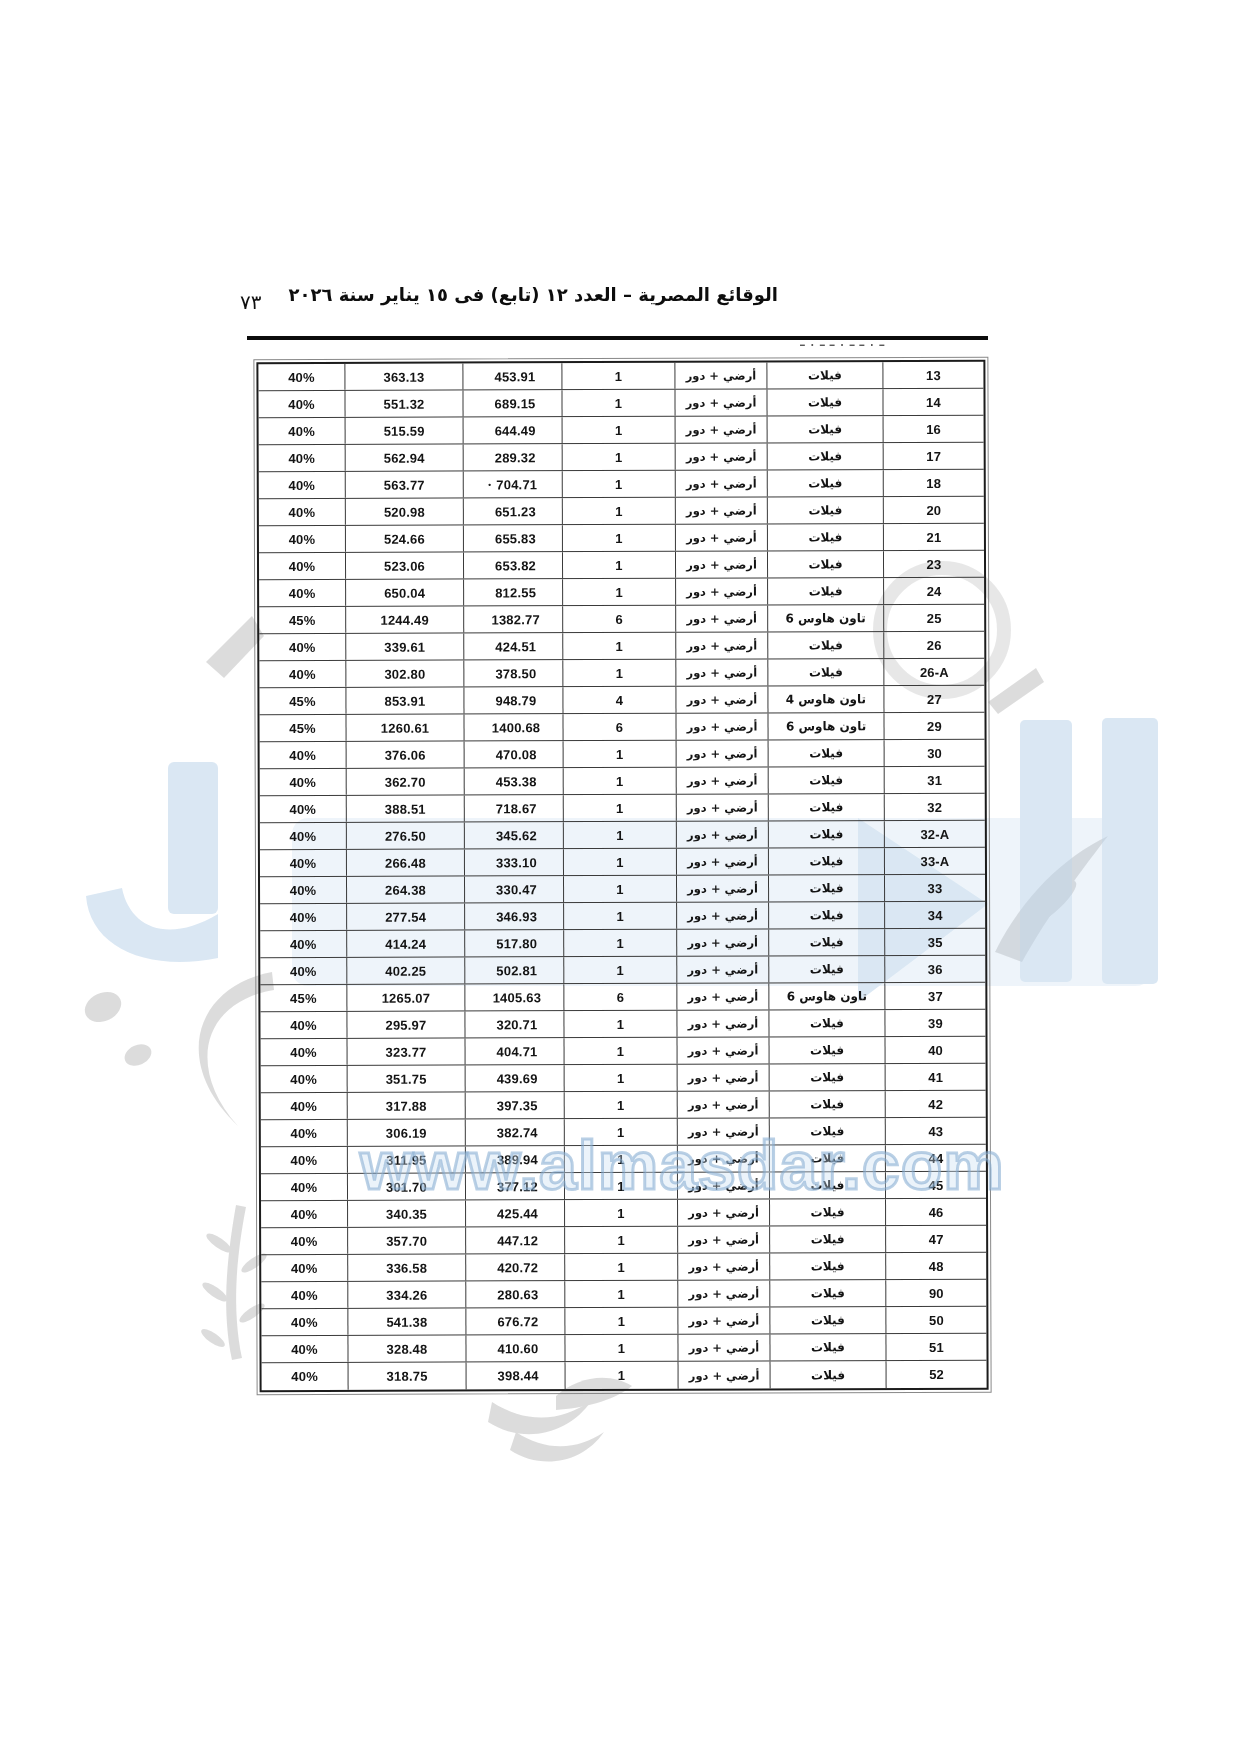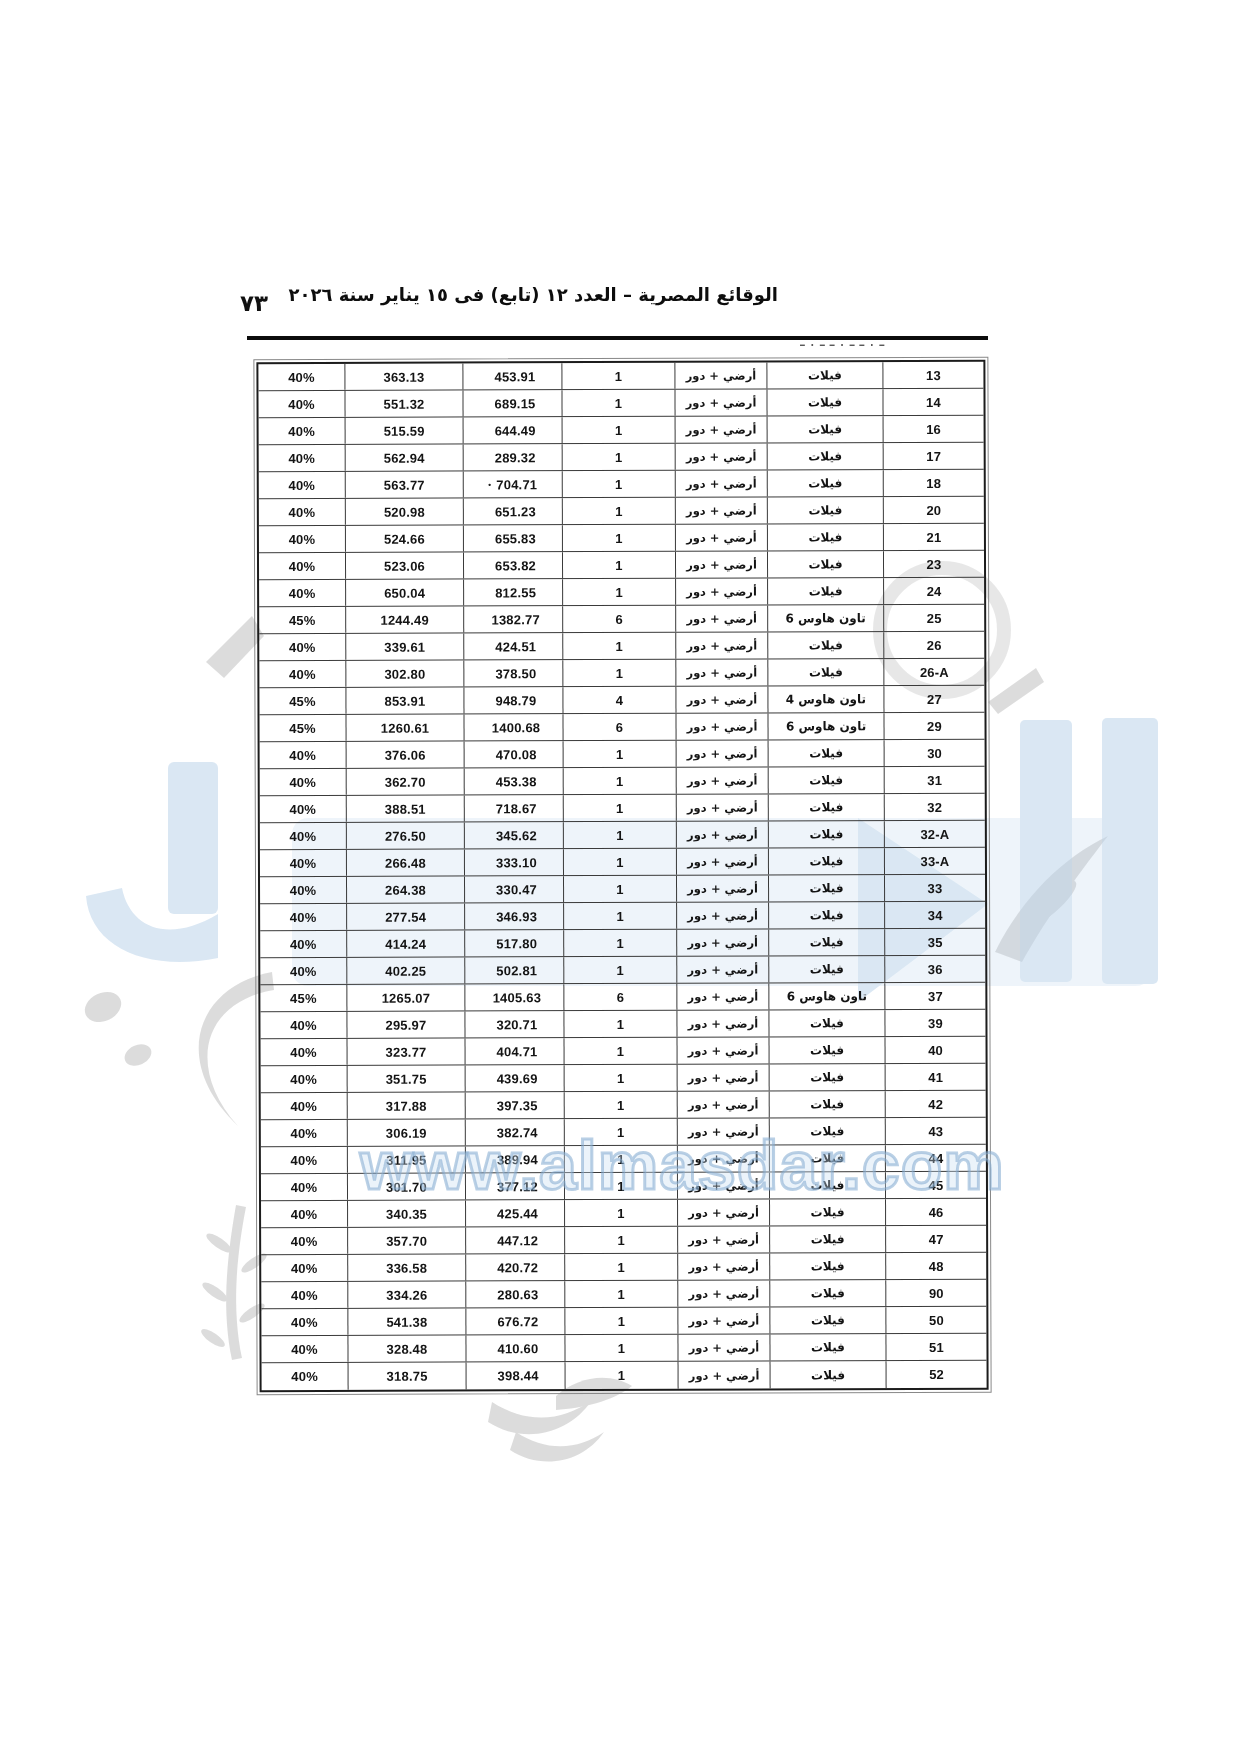--- a/index.html
+++ b/index.html
@@ -1,20 +1,20 @@
 <!DOCTYPE html>
 <html lang="ar"><head>
 <meta charset="utf-8">
 <style>
   html,body{margin:0;padding:0;background:#e8e8e8;}
   .page{position:relative;width:1240px;height:1754px;background:#ffffff;overflow:hidden;
         font-family:"DejaVu Sans",sans-serif;margin:0 auto;}
   
   .hdr{position:absolute;top:284px;left:238px;width:760px;height:40px;z-index:3;}
-  .pagenum{position:absolute;left:2px;top:6px;font-size:23px;font-weight:700;color:#101010;
+  .pagenum{position:absolute;left:2px;top:6px;font-size:20px;font-weight:400;color:#101010;
            font-family:"DejaVu Sans",sans-serif;}
   .title{position:absolute;left:60px;top:0;width:480px;text-align:center;font-size:18px;
          font-weight:700;color:#0d0d0d;white-space:nowrap;}
   .rule{position:absolute;left:247px;top:336px;width:741px;height:4px;background:#0c0c0c;z-index:3;}
   
   .cutfrag{position:absolute;left:800px;top:344px;width:190px;height:14px;overflow:hidden;z-index:3;}
   .cutfrag span{position:absolute;top:-13px;left:0;font-size:16px;color:#5a5a5a;letter-spacing:5px;
                 white-space:nowrap;}
   
   .gtable{position:absolute;left:258px;top:361px;width:729px;z-index:2;background:transparent;

